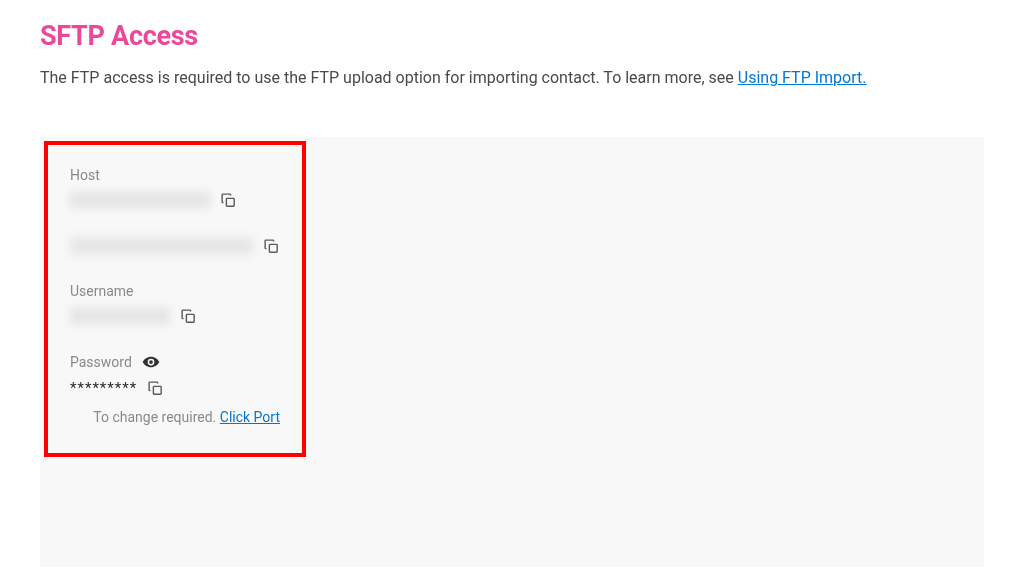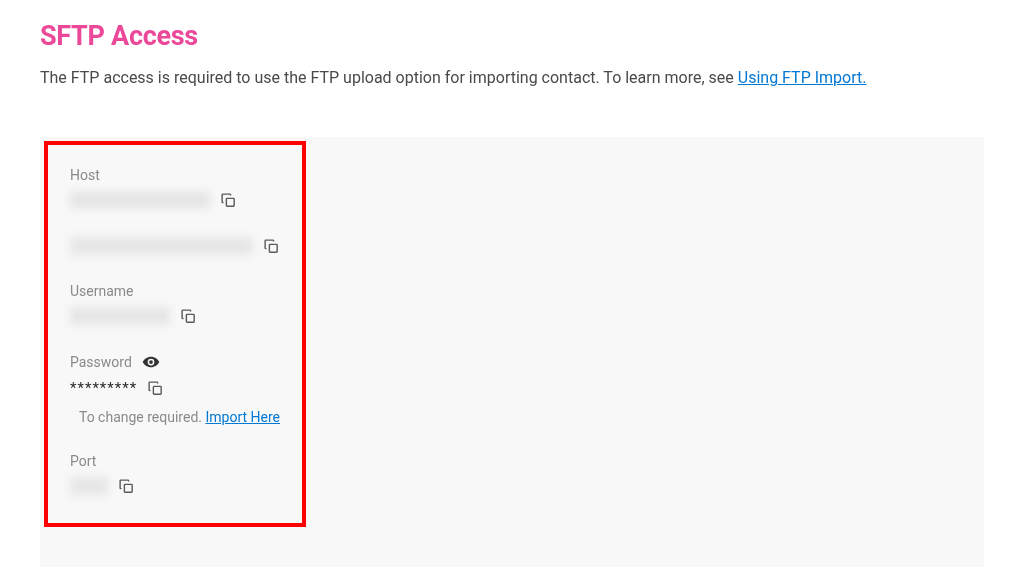--- a/index.html
+++ b/index.html
@@ -158,29 +158,19 @@
       </div>
       <div class="field-value-row">
         <span class="password-value">*********</span>
         <svg class="copy-icon" viewBox="0 0 24 24" fill="none" stroke="currentColor" stroke-width="2">
           <rect x="9" y="9" width="11" height="11" rx="1"></rect>
           <path d="M5 15H4a1 1 0 0 1-1-1V4a1 1 0 0 1 1-1h10a1 1 0 0 1 1 1v1"></path>
         </svg>
       </div>
       <div class="helper-text">
         <span>To change required. </span>
-        <a href="#">Import Here</a>
+        <a href="#">Click Port</a>
       </div>
     </div>
 
-    <div class="field">
-      <div class="field-label">Port</div>
-      <div class="field-value-row">
-        <span class="blurred blur-port" title="████"></span>
-        <svg class="copy-icon" viewBox="0 0 24 24" fill="none" stroke="currentColor" stroke-width="2">
-          <rect x="9" y="9" width="11" height="11" rx="1"></rect>
-          <path d="M5 15H4a1 1 0 0 1-1-1V4a1 1 0 0 1 1-1h10a1 1 0 0 1 1 1v1"></path>
-        </svg>
-      </div>
-    </div>
 
   </div>
 </div>
 
 </body></html>

